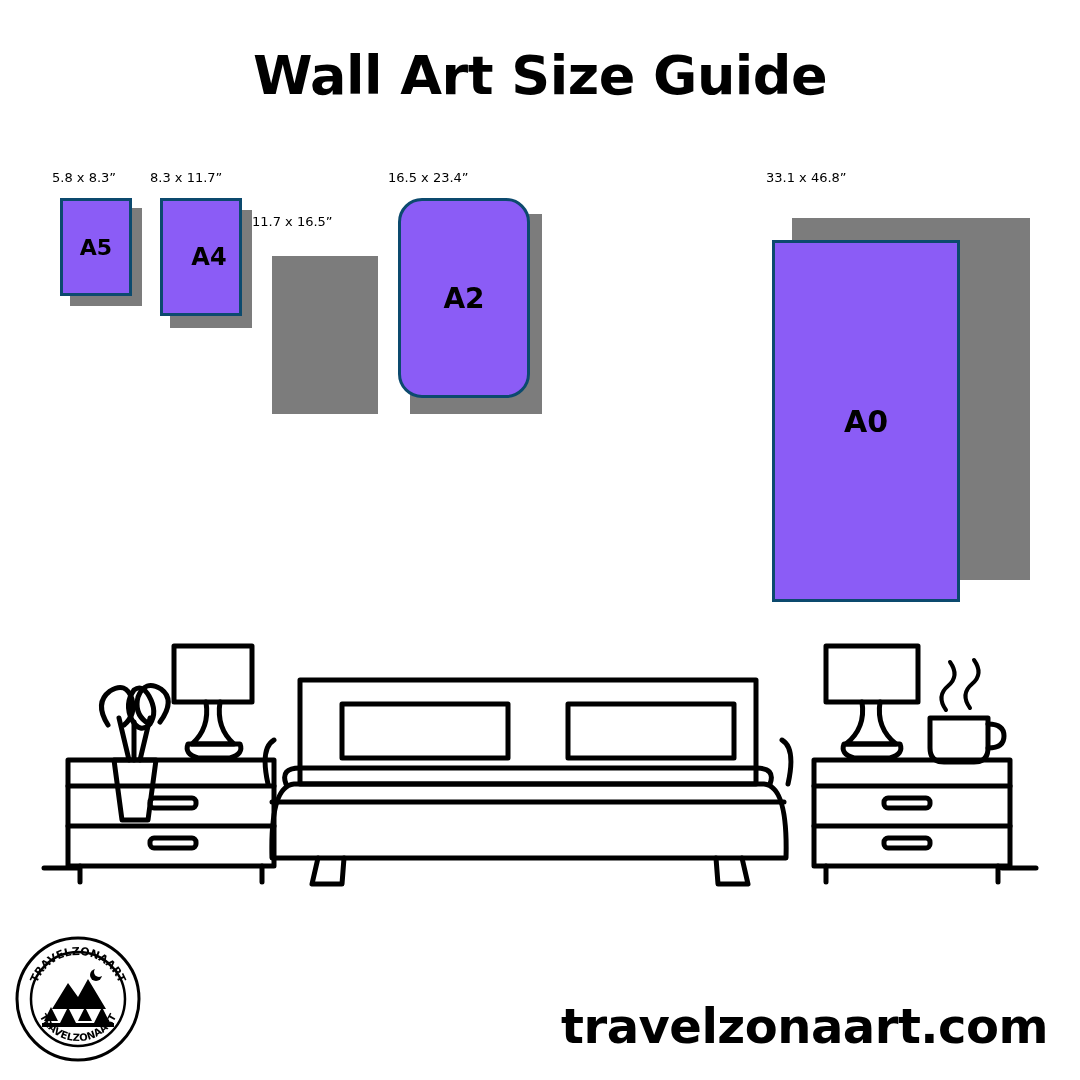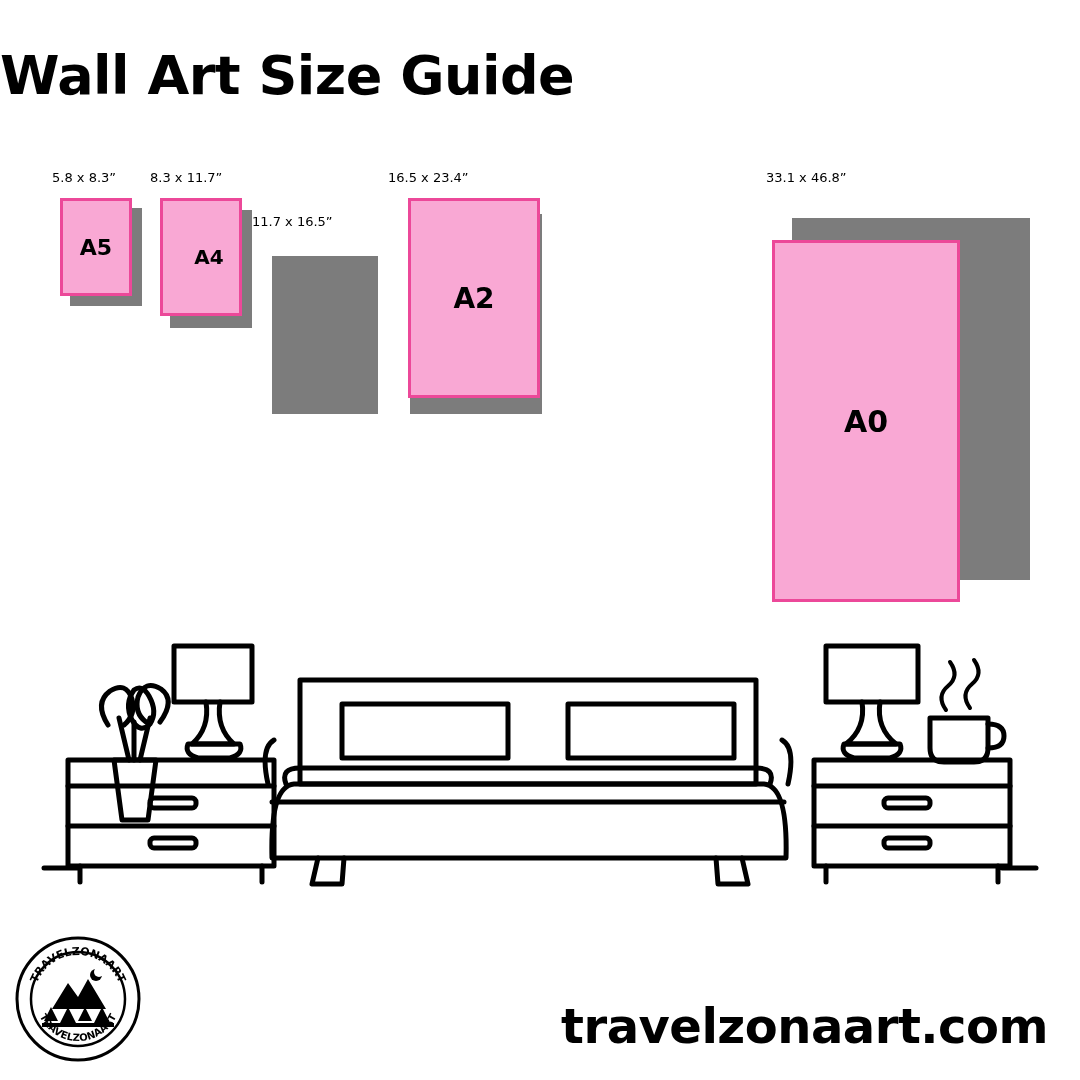--- a/index.html
+++ b/index.html
@@ -14,20 +14,21 @@
     font-family: "Liberation Sans", sans-serif;
     color: #000000;
     overflow: hidden;
   }
 
   #page-title {
     position: absolute;
     top: 44px;
     left: 0;
     width: 1080px;
+    text-align: center;
     font-size: 54px;
     font-weight: bold;
     letter-spacing: -0.5px;
     font-family: "DejaVu Sans", sans-serif;
   }
 
   
   #frames {
     position: absolute;
     top: 170px;
@@ -48,22 +49,22 @@
     font-family: "DejaVu Sans", sans-serif;
     white-space: nowrap;
     top: 0;
   }
   .frame-shadow {
     position: absolute;
     background: #7c7c7c;
   }
   .frame-box {
     position: absolute;
-    background: #f9a8d4;
-    border: 3px solid #ec4899;
+    background: #8b5cf6;
+    border: 3px solid #0c4a6e;
     box-sizing: border-box;
     display: flex;
     align-items: center;
     justify-content: center;
   }
   .frame-label {
     font-size: 24px;
     font-weight: bold;
     font-family: "DejaVu Sans", sans-serif;
   }
@@ -116,33 +117,33 @@
     <div class="frame-shadow" style="left:18px; top:38px; width:72px; height:98px;"></div>
     <div class="frame-box" style="left:8px; top:28px; width:72px; height:98px;">
       <span class="frame-label" style="font-size:22px;">A5</span>
     </div>
   </div>
 
   <div class="frame-group" id="g-a4">
     <div class="frame-dim">8.3 x 11.7”</div>
     <div class="frame-shadow" style="left:20px; top:40px; width:82px; height:118px;"></div>
     <div class="frame-box" style="left:10px; top:28px; width:82px; height:118px;">
-      <span class="frame-label" style="font-size:20px;margin-left:16px;">A4</span>
+      <span class="frame-label" style="font-size:24px;margin-left:16px;">A4</span>
     </div>
   </div>
 
   <div class="frame-group" id="g-a3">
     <div class="frame-dim">11.7 x 16.5”</div>
     <div class="frame-shadow" style="left:20px; top:42px; width:106px; height:158px;"></div>
   </div>
 
   <div class="frame-group" id="g-a2">
     <div class="frame-dim">16.5 x 23.4”</div>
     <div class="frame-shadow" style="left:22px; top:44px; width:132px; height:200px;"></div>
-    <div class="frame-box" style="left:20px; top:28px; width:132px; height:200px;">
+    <div class="frame-box" style="left:10px; top:28px; width:132px; height:200px;border-radius:24px;">
       <span class="frame-label" style="font-size:28px;">A2</span>
     </div>
   </div>
 
 
   <div class="frame-group" id="g-a0">
     <div class="frame-dim">33.1 x 46.8”</div>
     <div class="frame-shadow" style="left:26px; top:48px; width:238px; height:362px;"></div>
     <div class="frame-box" style="left:6px; top:28px; width:188px; height:362px;margin-top:42px;">
       <span class="frame-label" style="font-size:30px;">A0</span>

